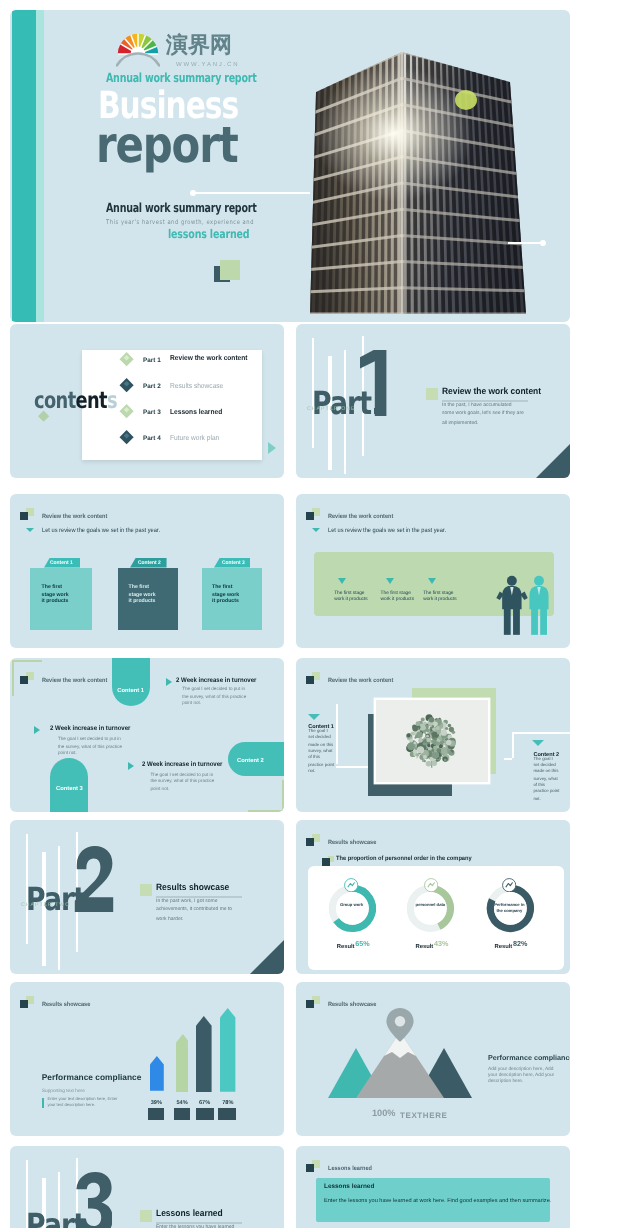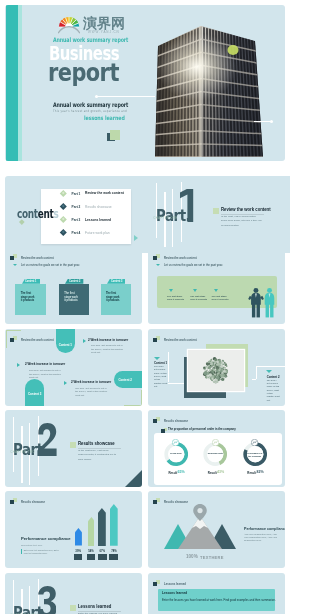--- a/index.html
+++ b/index.html
@@ -7,21 +7,21 @@
   .page{position:relative;width:290px;height:614px;background:#fff;}
   .abs{position:absolute;}
   .slide{position:absolute;background:#d2e5ec;border-radius:3px;overflow:hidden;}
   .cond{font-family:"DejaVu Sans Condensed","Liberation Sans",sans-serif;}
 
   
   .s-cover{left:5px;top:5px;width:280px;height:156px;}
   .lbar{position:absolute;left:1px;top:0;width:12px;height:100%;background:#35bdb5;}
   .lbar2{position:absolute;left:13px;top:0;width:4px;height:100%;background:#a9e4de;}
   .cover-photo{position:absolute;left:0;top:0;width:280px;height:156px;}
-  .logo-cn{position:absolute;left:78px;top:13.5px;font-size:14px;font-weight:bold;color:#63838b;
+  .logo-cn{position:absolute;left:78px;top:13.5px;font-size:11px;font-weight:bold;color:#63838b;
            line-height:9.5px;white-space:nowrap;font-family:Liberation Serif, serif;}
   .logo-sub{position:absolute;left:83px;top:25px;font-size:3px;color:#93aab0;letter-spacing:.9px;}
   .kicker{position:absolute;left:48px;top:31px;font-size:6.3px;font-weight:bold;color:#3fb9b1;
           letter-spacing:-0.15px;transform:scaleX(.84);transform-origin:left top;white-space:nowrap;}
   .t-big{position:absolute;font-weight:bold;letter-spacing:-0.6px;
         font-family:"DejaVu Sans Condensed","Liberation Sans",sans-serif;}
   .t-business{left:44px;top:37.5px;font-size:18.7px;color:#ffffff;transform:scaleX(.885);transform-origin:left top;}
   .t-report{left:43px;top:53px;font-size:25px;color:#4a6a73;transform:scaleX(.93);transform-origin:left top;}
   .hline{position:absolute;height:1px;background:#fff;}
   .hdot{position:absolute;width:3px;height:3px;border-radius:50%;background:#fff;}
@@ -30,21 +30,21 @@
   .sub2{position:absolute;left:48px;top:104px;font-size:3.2px;color:#7e9399;letter-spacing:.3px;
         transform:scaleX(.9);transform-origin:left top;white-space:nowrap;}
   .sub3{position:absolute;left:79px;top:109px;font-size:6px;font-weight:bold;color:#3fb9b1;
         letter-spacing:-.1px;transform:scaleX(.88);transform-origin:left top;white-space:nowrap;}
   .gsq1{position:absolute;left:105px;top:125px;width:10px;height:10px;background:#bdd9ab;}
   .gsq2{position:absolute;left:102px;top:128px;width:8px;height:8px;background:#3b5c66;}
 
   
   .sl{width:137px;height:77px;}
   .scol-l{left:5px;} .scol-r{left:148px;}
-  .r1{top:176px;padding-left:42px;} .r2{top:247px;} .r3{top:329px;}
+  .r1{top:162px;} .r2{top:247px;} .r3{top:329px;}
   .r4{top:410px;} .r5{top:491px;} .r6{top:573px;}
   .hd-g{position:absolute;width:3.6px;height:4.0px;background:#c6ddb4;}
   .hd-d{position:absolute;width:3.7px;height:4.1px;background:#24434d;}
   .hd-t{position:absolute;font-size:3.1px;font-weight:bold;color:#4d6770;white-space:nowrap;
         transform:scaleX(.9);transform-origin:left top;}
 
   
   .cont-card{position:absolute;left:36.4px;top:12.7px;width:90px;height:55px;background:#fff;
              box-shadow:0 1px 2px rgba(0,0,0,.10);}
   .cont-h{position:absolute;left:12px;top:30.5px;font-size:11.5px;font-weight:bold;letter-spacing:-.35px;

